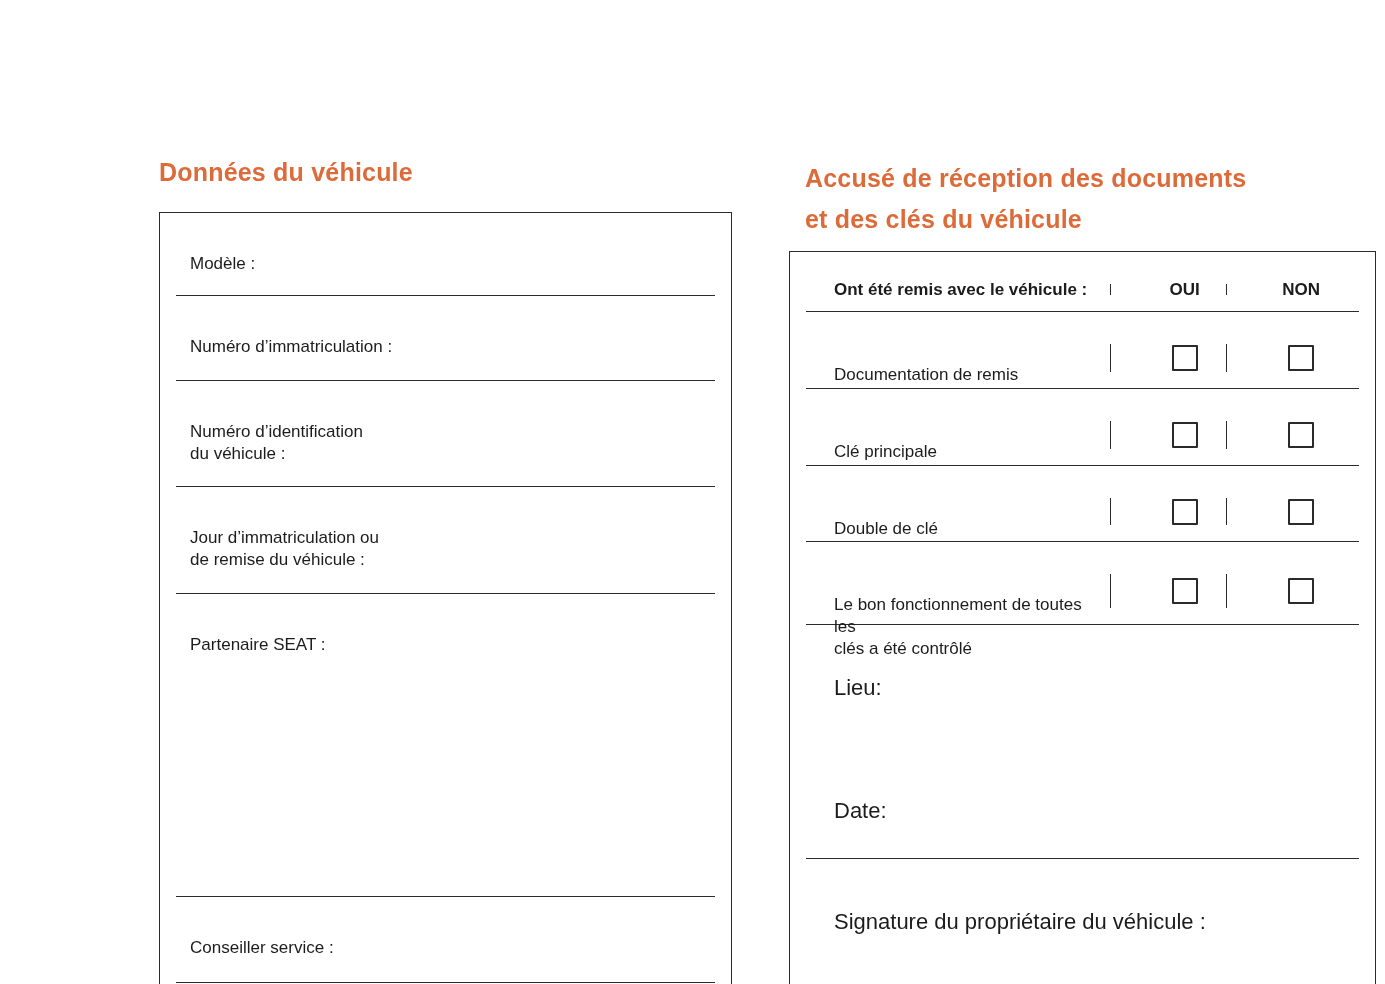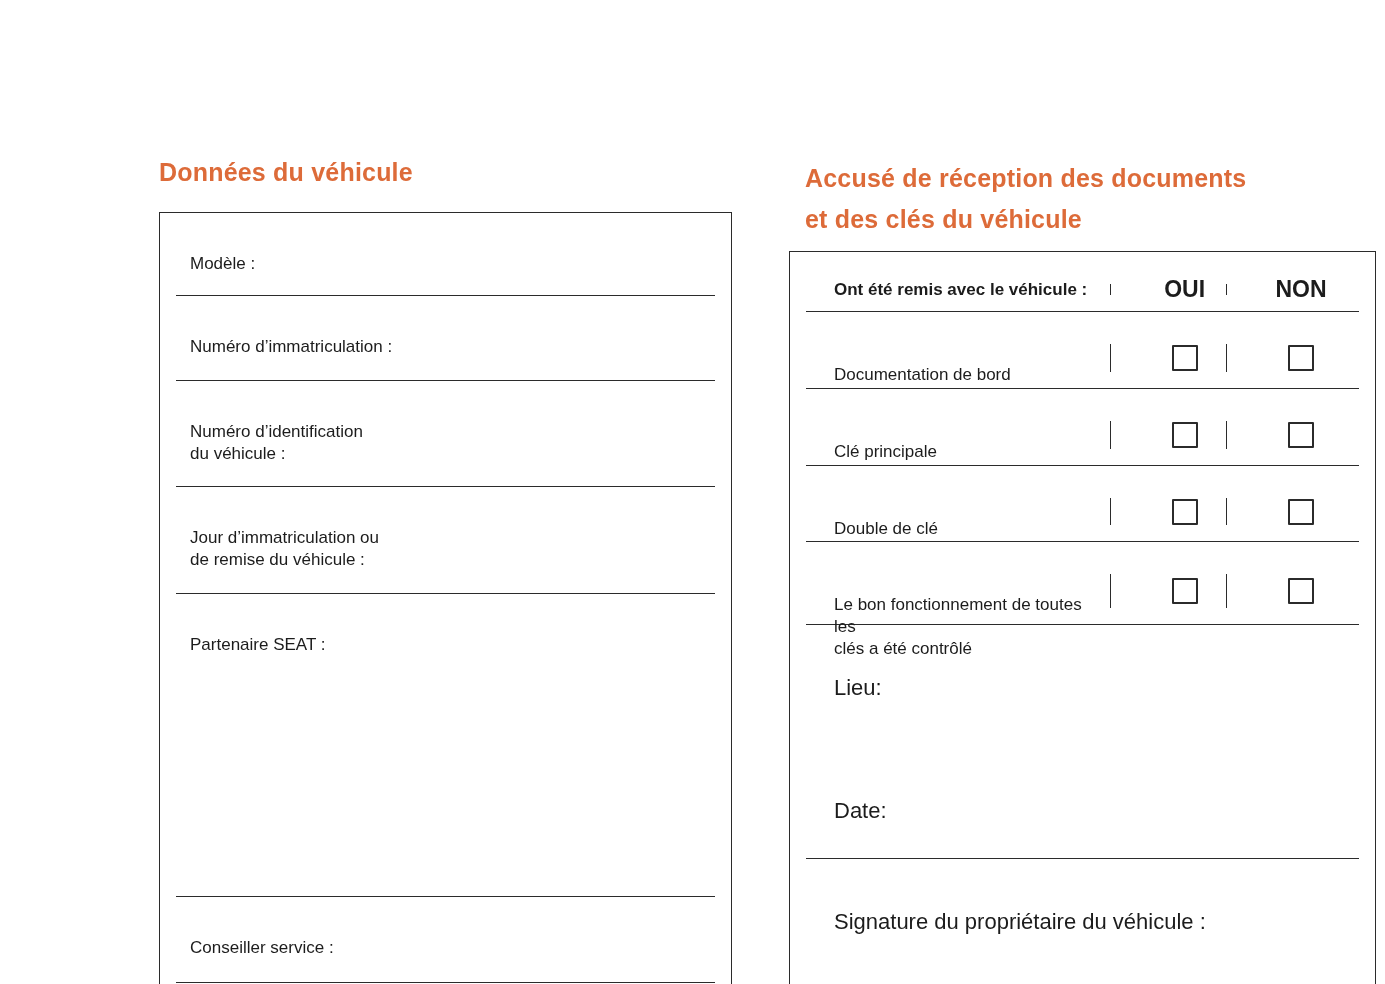--- a/index.html
+++ b/index.html
@@ -42,21 +42,21 @@
   .rflex { display:flex; border-bottom:1px solid #2b2b2b; }
   .rlabel {
     width:355px; font-size:17px; line-height:22px;
     padding:20px 14px 0 12px; white-space:pre-line;
     border-right:1px solid #2b2b2b;
   }
   .rheader { height:44px; }
   .rheader .rlabel { font-weight:bold; display:flex; align-items:center; padding-top:0; }
   .hcol {
     width:105px; display:flex; align-items:center; justify-content:center;
-    font-weight:bold; font-size:23px;
+    font-weight:bold; font-size:17px;
   }
   .hcol.oui { border-right:1px solid #2b2b2b; }
   .rcheckcell { width:105px; display:flex; align-items:center; justify-content:center; }
   .rcheckcell.oui { border-right:1px solid #2b2b2b; }
   .checkbox {
     width:26px; height:26px; background:#fff;
     border:2px solid #2b2b2b; border-radius:1px;
     cursor:pointer;
   }
   .rwide {
@@ -93,21 +93,21 @@
 
   <div class="rtable">
 
     <div class="rflex rheader">
       <div class="rlabel">Ont été remis avec le véhicule :</div>
       <div class="hcol oui">OUI</div>
       <div class="hcol">NON</div>
     </div>
 
     <div class="rflex" style="height:61px">
-      <div class="rlabel">Documentation de bord</div>
+      <div class="rlabel">Documentation de remis</div>
       <div class="rcheckcell oui">
           <span class="checkbox"></span>
         </div>
       <div class="rcheckcell">
           <span class="checkbox"></span>
         </div>
     </div>
 
     <div class="rflex" style="height:61px">
       <div class="rlabel">Clé principale</div>

